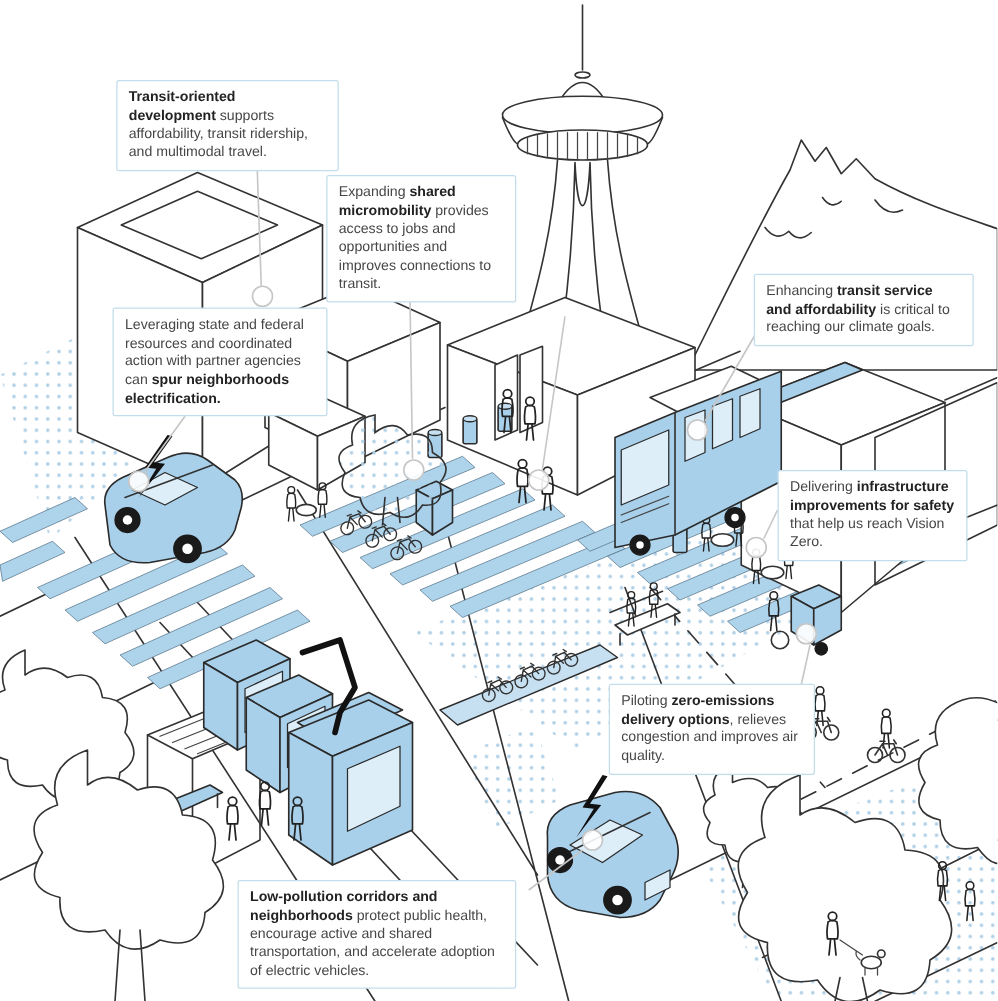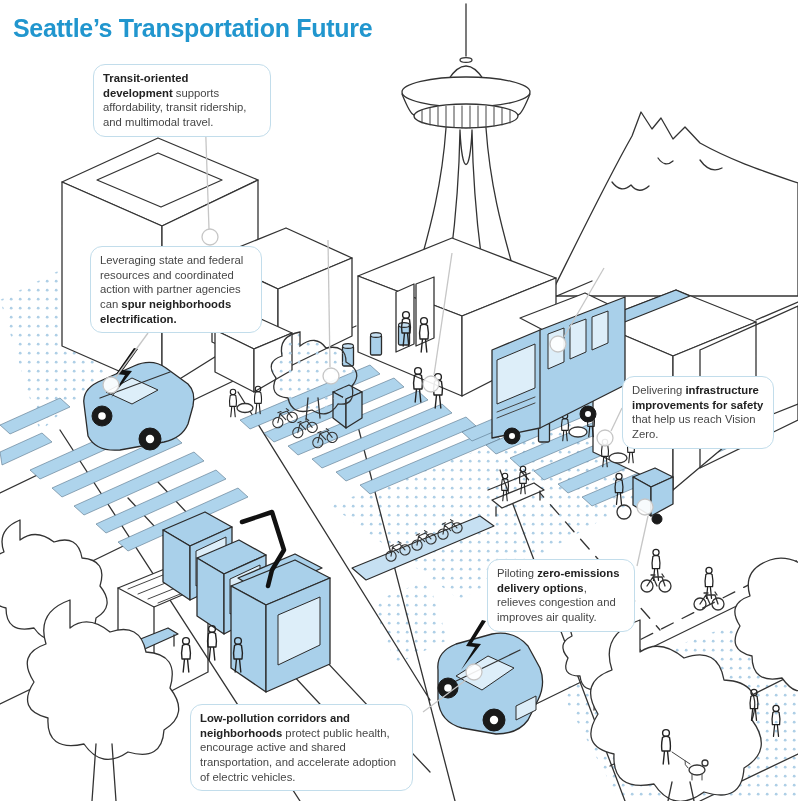--- a/index.html
+++ b/index.html
@@ -2,21 +2,21 @@
 <html><head>
 <meta charset="utf-8">
 <style>
   html,body{margin:0;padding:0;background:#fff;}
   .stage{position:relative;width:798px;height:801px;background:#fff;overflow:hidden;
          font-family:"Liberation Sans",sans-serif;}
   .stage svg{position:absolute;left:0;top:0;}
   .page-title{position:absolute;left:13px;top:14px;margin:0;font-size:25px;font-weight:bold;
               color:#2196ce;letter-spacing:-0.3px;font-family:"Liberation Sans",sans-serif;}
   .callout{position:absolute;box-sizing:border-box;background:#fff;border:1px solid #c2ddeb;
-           border-radius:12px;padding:6px 9px;font-size:11.3px;line-height:1.3;color:#464646;}
+           border-radius:2px;padding:6px 9px;font-size:11.3px;line-height:1.3;color:#464646;}
   .callout .b{font-weight:bold;color:#222;}
   
   .ln{fill:none;stroke:#333;stroke-width:1.3;stroke-linecap:round;stroke-linejoin:round;}
   .thin{fill:none;stroke:#444;stroke-width:1;stroke-linecap:round;}
   .fw{fill:#fff;stroke:#333;stroke-width:1.3;stroke-linejoin:round;}
   .fb{fill:#a9d0ea;stroke:#2b2b2b;stroke-width:1.3;stroke-linejoin:round;}
   .fb2{fill:#c6e0f2;stroke:#2b2b2b;stroke-width:1.1;stroke-linejoin:round;}
   .glass{fill:#ddeef9;stroke:#2b2b2b;stroke-width:1;stroke-linejoin:round;}
   .stripe{fill:#aed4ec;stroke:#57748a;stroke-width:0.6;}
   .leader{stroke:#c6c6c6;stroke-width:1.3;fill:none;}
@@ -326,38 +326,43 @@
         <circle class="marker" cx="111" cy="385" r="8"></circle>
     <path class="leader" d="M622,408 L611,431"></path>
         <circle class="marker" cx="605" cy="438" r="8"></circle>
     <path class="leader" d="M637,566 L648,516"></path>
         <circle class="marker" cx="645" cy="507" r="8"></circle>
     <path class="leader" d="M423,712 L466,680"></path>
         <circle class="marker" cx="474" cy="672" r="8"></circle>
   </g>
 </svg>
 
-<h1 class="page-title">Seattle’s Transportation Future</h1>
 
 <div class="callout" style="left:93px;top:64px;width:178px;">
   <span></span><span class="b">Transit-oriented development</span><span> supports affordability, transit ridership, and multimodal travel.</span>
 </div>
 
-
-
+<div class="callout" style="left:261px;top:140px;width:152px;">
+  <span>Expanding </span><span class="b">shared micromobility</span><span> provides access to jobs and opportunities and improves connections to transit.</span>
+</div>
+
+
+<div class="callout" style="left:603px;top:219px;width:176px;">
+  <span>Enhancing </span><span class="b">transit service and affordability</span><span> is critical to reaching our climate goals.</span>
+</div>
 
 <div class="callout" style="left:90px;top:246px;width:172px;">
   <span>Leveraging state and federal resources and coordinated action with partner agencies can </span><span class="b">spur neighborhoods electrification.</span>
 </div>
 
 <div class="callout" style="left:622px;top:376px;width:152px;">
   <span>Delivering </span><span class="b">infrastructure improvements for safety</span><span> that help us reach Vision Zero.</span>
 </div>
 
-<div class="callout" style="left:487px;top:547px;width:148px;margin-top:12px;">
+<div class="callout" style="left:487px;top:547px;width:165px;">
   <span>Piloting </span><span class="b">zero-emissions delivery options</span><span>, relieves congestion and improves air quality.</span>
 </div>
 
 <div class="callout" style="left:190px;top:704px;width:223px;">
   <span class="b">Low-pollution corridors and neighborhoods</span><span> protect public health, encourage active and shared transportation, and accelerate adoption of electric vehicles.</span>
 </div>
 
 </div>
 
 </body></html>

